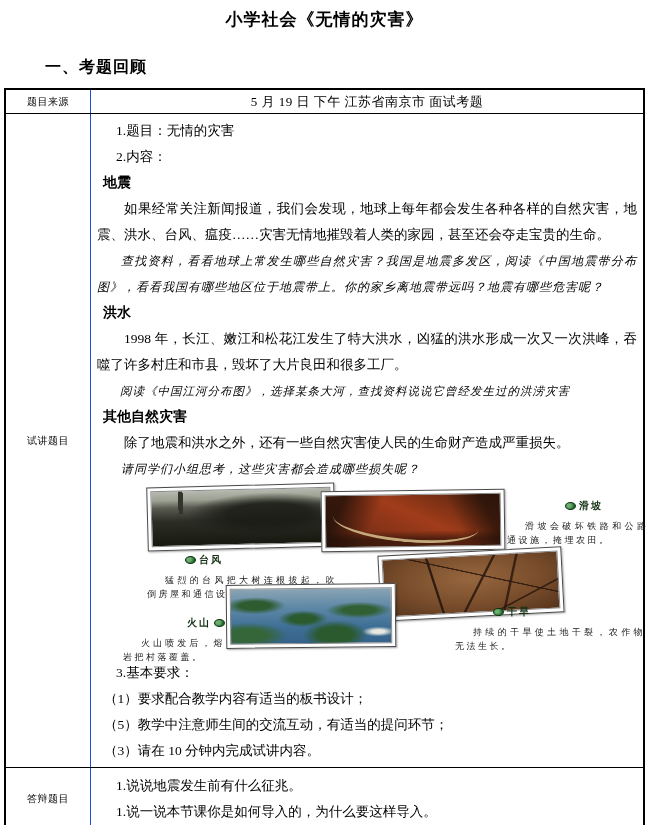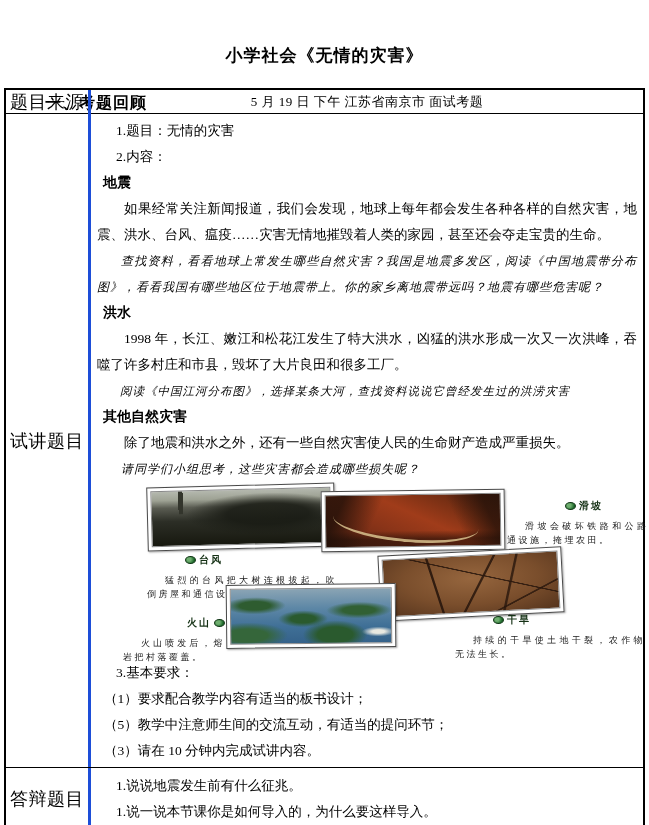--- a/index.html
+++ b/index.html
@@ -7,37 +7,36 @@
   body {
     width:649px; height:825px;
     font-family:"Liberation Serif","DejaVu Serif",serif;
     color:#000;
   }
   .page { position:relative; width:649px; height:825px; background:#fff; overflow:hidden; }
 
   .doc-title {
     text-align:center; font-size:17px; font-weight:600; letter-spacing:1px;
     padding-top:8px;
-    margin-top:36px;
   }
   .section-heading {
     font-size:16px; font-weight:bold; letter-spacing:1px;
     margin:26px 0 12px 45px;
   }
 
   .doc-table {
     position:absolute; left:4px; right:4px; top:88px;
     border:2px solid #000;
   }
   .t-row { display:grid; grid-template-columns:85px 1fr; }
   .t-row + .t-row { border-top:1px solid #000; }
   .cell-label {
-    border-right:3px solid #1d4ed8;
+    border-right:1px solid #1d4ed8;
     display:flex; align-items:center; justify-content:center;
-    font-size:18px; letter-spacing:0.5px;
+    font-size:10px; letter-spacing:0.5px;
   }
   .cell-value {
     display:flex; align-items:center; justify-content:center;
     font-size:13px; letter-spacing:0.5px;
   }
   .row-source { height:23px; }
 
   .cell-content { padding:4px 6px 3px 6px; font-size:13.5px; line-height:26px; }
   .cell-content p { margin:0; }
   .p-num  { text-indent:19px; }
@@ -112,21 +111,21 @@
     border:1px solid #0c3311; flex:none;
   }
   .cap-text {
     color:#1c1c1c;
     letter-spacing:2.5px; line-height:13.5px;
     text-align:justify; text-indent:2em; margin-top:1px;
   }
   .caption-landslide { left:410px; top:10px;  width:154px; }
   .caption-typhoon   { left:50px;  top:64px;  width:190px; }
   .caption-volcano   { left:26px;  top:127px; width:102px; }
-  .caption-drought   { left:358px; top:124px; width:190px; }
+  .caption-drought   { left:358px; top:116px; width:190px; }
 
   .row-defense .cell-content { padding-top:5px; padding-bottom:5px; }
 </style>
 </head>
 <body>
 
 <div class="page">
 
   <div class="doc-title">小学社会《无情的灾害》</div>
   <div class="section-heading">一、考题回顾</div>

